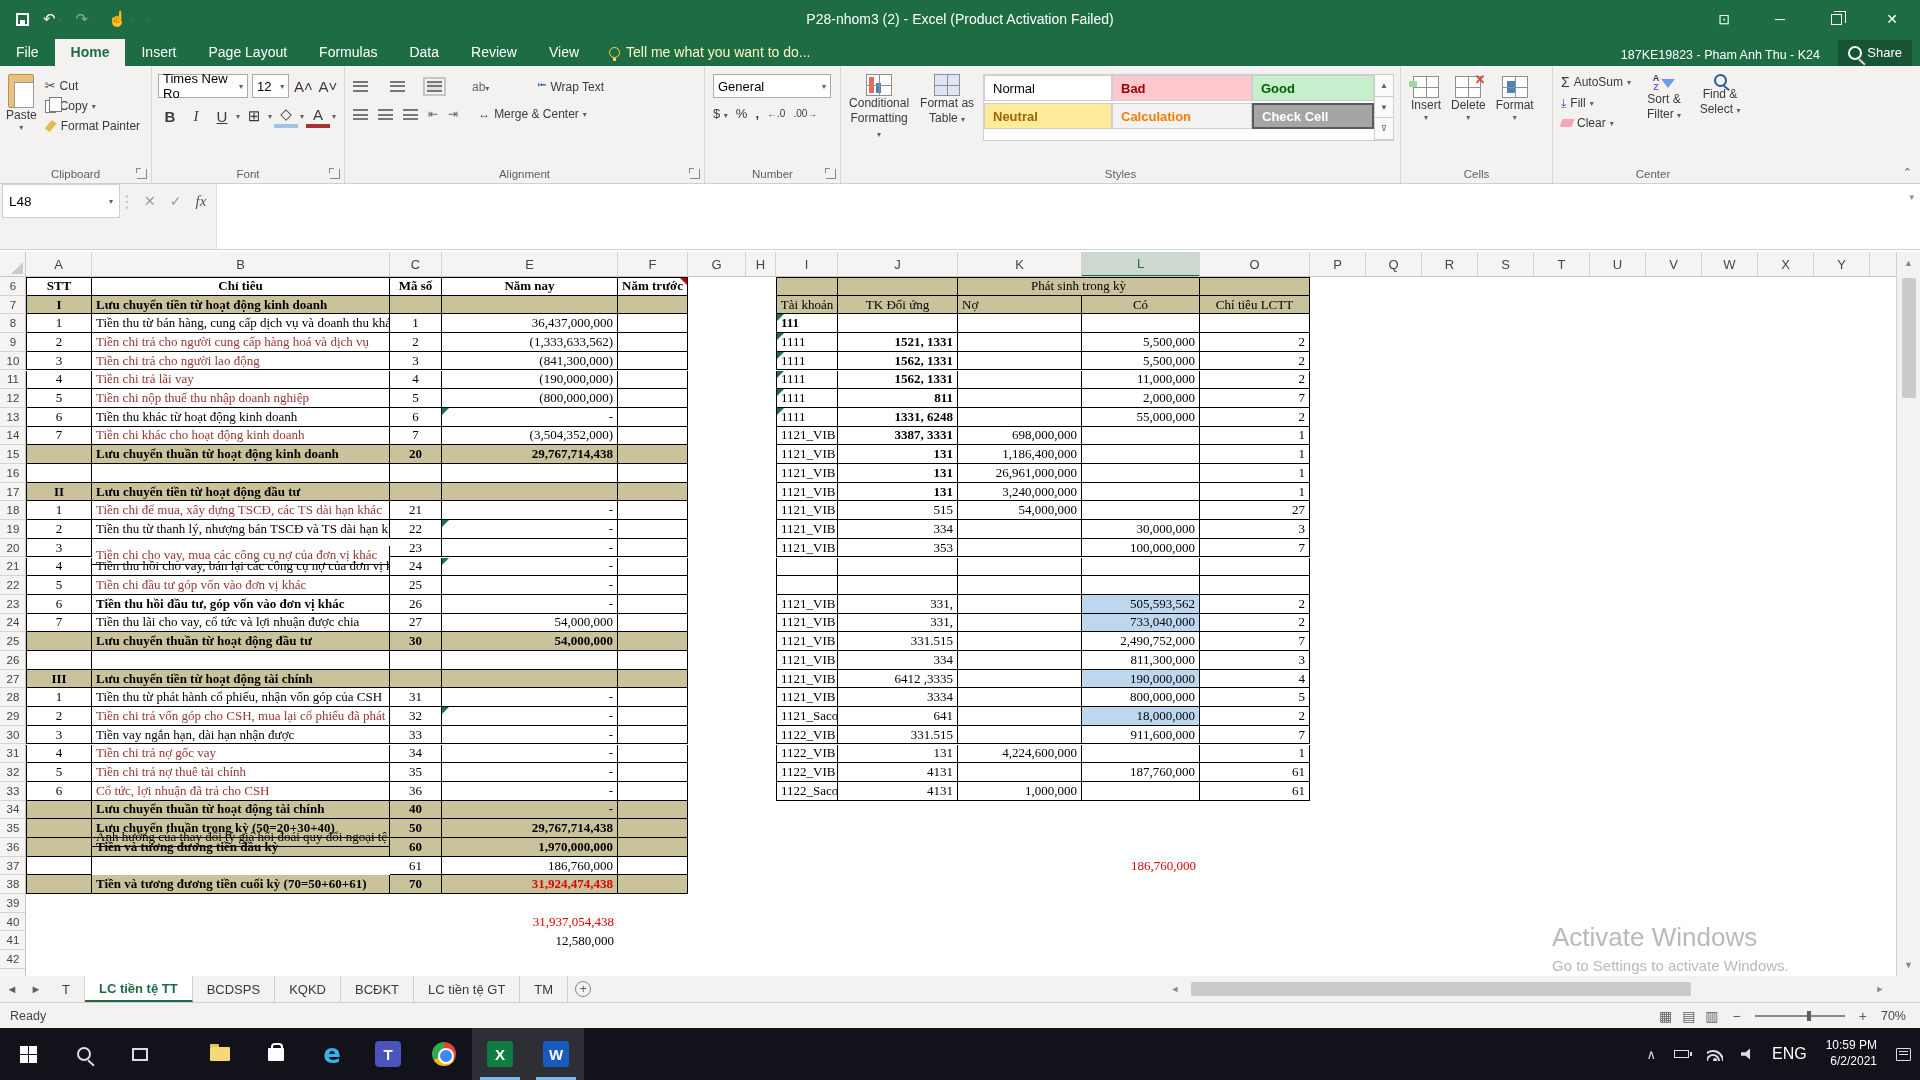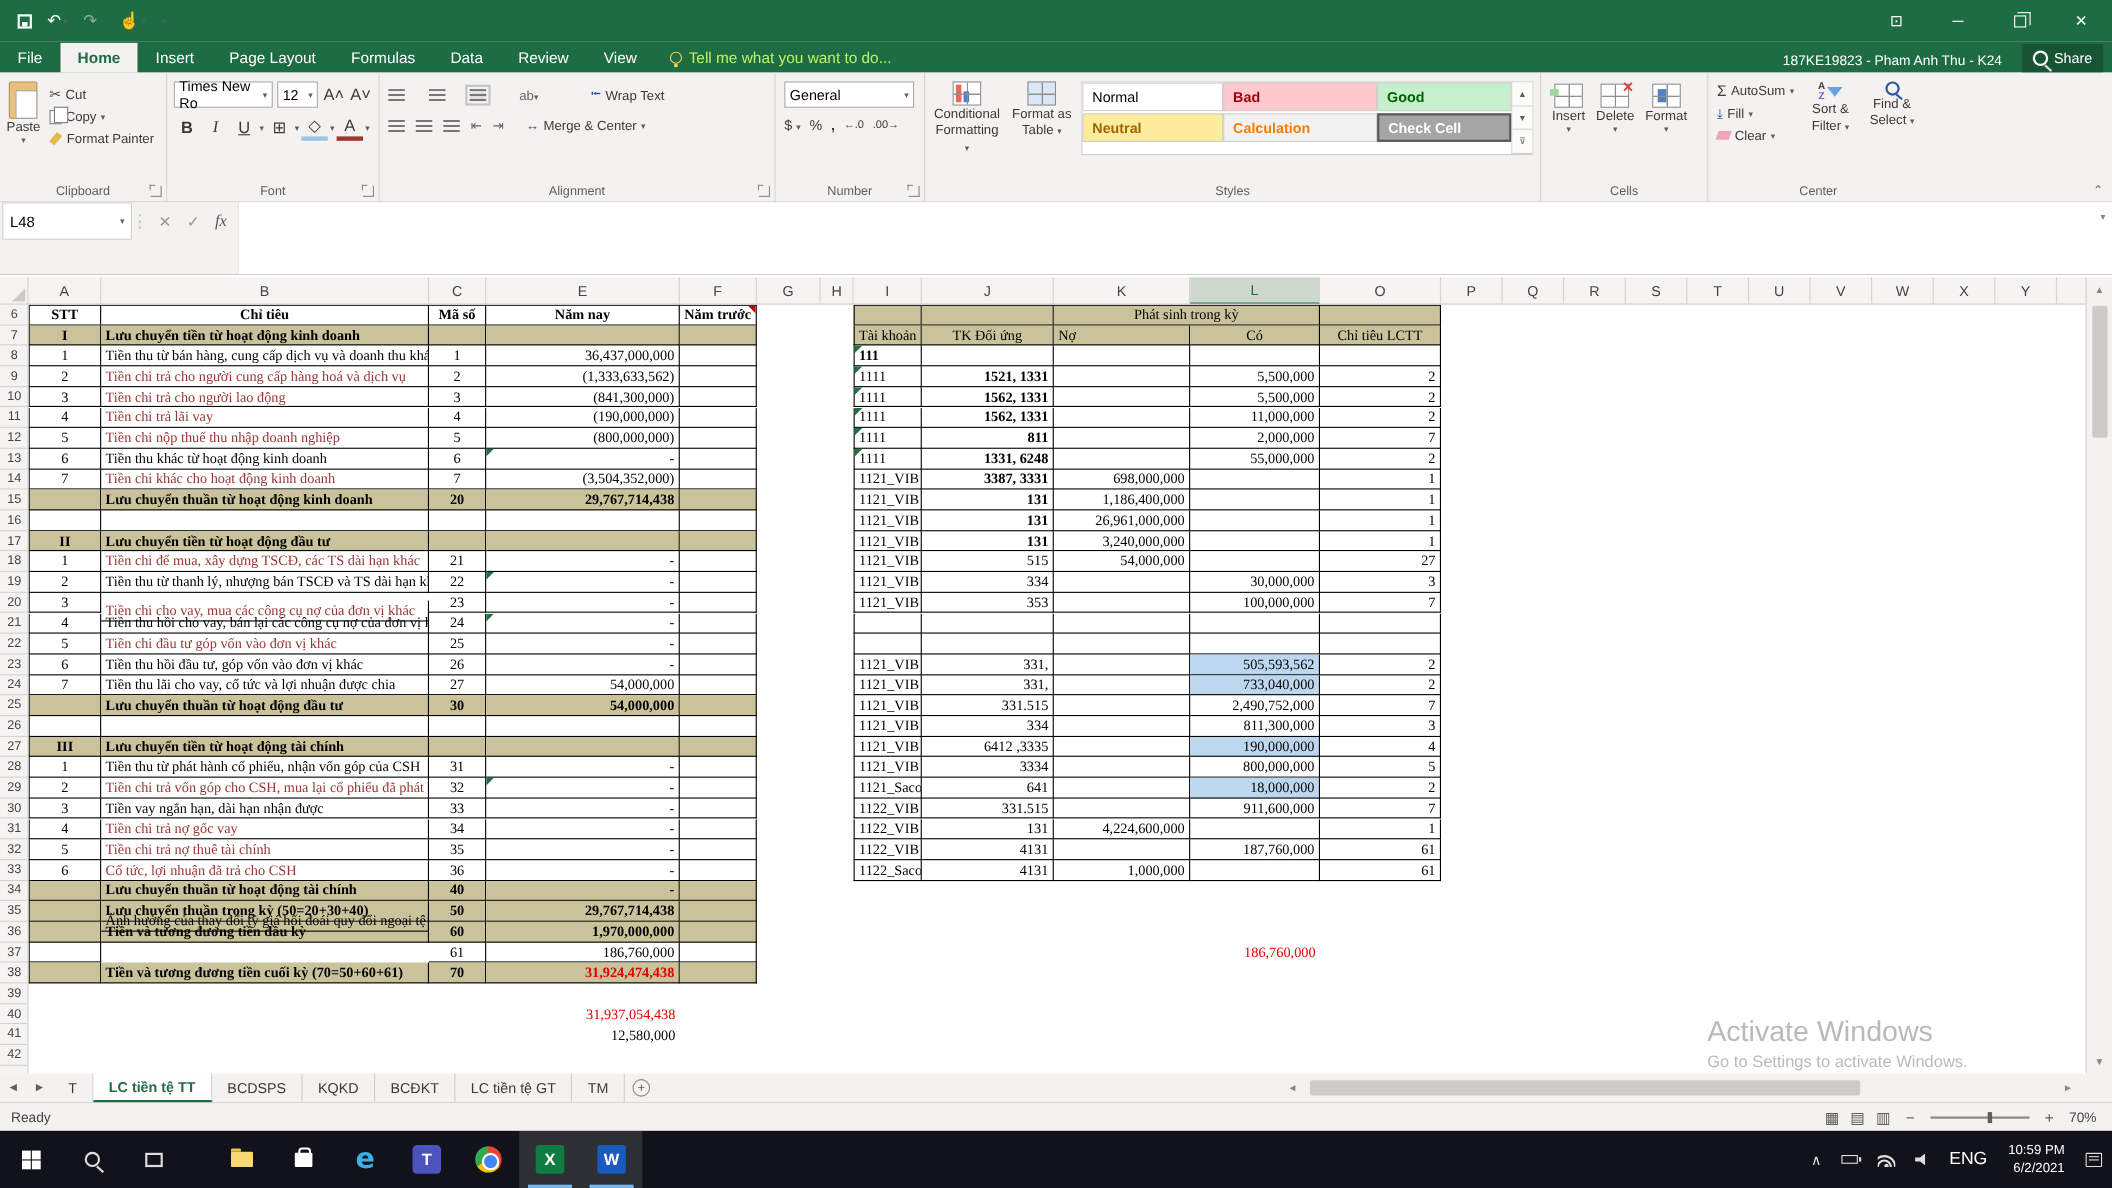--- a/index.html
+++ b/index.html
@@ -14,21 +14,21 @@
   #win-controls{position:absolute;right:0;top:0;height:38px;display:flex}
   #win-controls .wc{width:56px;height:38px;display:flex;align-items:center;justify-content:center;font-size:14px;cursor:pointer}
   .floppy{width:13px;height:13px;border:2px solid #fff;position:relative;display:inline-block}
   .floppy:after{content:"";position:absolute;left:2px;bottom:0;width:5px;height:4px;background:#fff}
   .restore{width:11px;height:11px;border:1.5px solid #fff;position:relative}
   .restore:before{content:"";position:absolute;left:2px;top:-4px;width:11px;height:11px;border:1.5px solid #fff;border-bottom:none;border-left:none}
   
   #tabrow{position:absolute;left:0;top:38px;width:1920px;height:28px;background:#1e6c43;display:flex;align-items:flex-end;color:#fff}
   .rtab{padding:5px 16px 6px;font-size:14px;cursor:pointer;white-space:nowrap}
   .rtab.active{background:#f3f2f1;color:#1e6c43;font-weight:bold}
-  #tellme{display:flex;align-items:center;gap:6px;font-size:14px;color:#bef264;padding:5px 14px 6px;cursor:text}
+  #tellme{display:flex;align-items:center;gap:6px;font-size:14px;color:#fef9c3;padding:5px 14px 6px;cursor:text}
   .bulb{width:11px;height:11px;border:1.5px solid #ffd34d;border-radius:50%;position:relative}
   .bulb:after{content:"";position:absolute;left:3px;bottom:-4px;width:3px;height:3px;background:#ffd34d}
   #account{position:absolute;right:100px;bottom:4px;font-size:12.5px;color:#fff;white-space:nowrap}
   #share{position:absolute;right:8px;bottom:0;padding:5px 10px 6px;font-size:13px;background:#175434;display:flex;gap:5px;align-items:center;cursor:pointer}
   
   #ribbon{position:absolute;left:0;top:66px;width:1920px;height:118px;background:#f3f2f1;border-bottom:1px solid #d2d0ce;display:flex}
   .group{position:relative;height:100%;border-right:1px solid #d8d6d4;padding-top:4px}
   .glabel{position:absolute;bottom:3px;left:0;right:0;text-align:center;font-size:11.5px;color:#605e5c}
   .launcher{position:absolute;bottom:4px;right:4px;width:10px;height:10px;border-left:1px solid #8a8886;border-top:1px solid #8a8886;transform:rotate(180deg);cursor:pointer}
   .launcher:after{content:"";position:absolute;right:-1px;bottom:-1px;width:4px;height:4px;border-right:1.5px solid #8a8886;border-bottom:1.5px solid #8a8886}
@@ -160,20 +160,21 @@
     <span class="qat-ic">
         <span class="floppy"></span>
       </span>
     <span class="qat-ic">↶<span class="dd">▾</span></span>
     <span class="qat-ic dim">↷<span class="dd">▾</span></span>
     <span class="qat-ic">☝<span class="dd">▾</span></span>
     <span class="qat-ic">
         <span class="dd">▾</span>
       </span>
   </div>
+  <div id="win-title">P28-nhom3 (2) - Excel (Product Activation Failed)</div>
   <div id="win-controls">
     <span class="wc">⊡</span>
     <span class="wc">─</span>
     <span class="wc">
         <span class="restore"></span>
       </span>
     <span class="wc">✕</span>
   </div>
 </div>
 
@@ -562,21 +563,21 @@
     <div class="cell" style="left: 66px; width: 298px; top: 280.5px; height: 18.7px;">Tiền thu hồi cho vay, bán lại các công cụ nợ của đơn vị k</div>
     <div class="cell center" style="left: 364px; width: 52px; top: 280.5px; height: 18.7px;">24</div>
     <div class="cell right" style="left: 416px; width: 176px; top: 280.5px; height: 18.7px;">-<span class="tri-g"></span></div>
     <div class="cell" style="left: 592px; width: 70px; top: 280.5px; height: 18.7px;"></div>
     <div class="cell center" style="left: 0px; width: 66px; top: 299.2px; height: 18.7px; border-left: 1px solid rgb(0, 0, 0);">5</div>
     <div class="cell redtxt" style="left: 66px; width: 298px; top: 299.2px; height: 18.7px;">Tiền chi đầu tư góp vốn vào đơn vị khác</div>
     <div class="cell center" style="left: 364px; width: 52px; top: 299.2px; height: 18.7px;">25</div>
     <div class="cell right" style="left: 416px; width: 176px; top: 299.2px; height: 18.7px;">-</div>
     <div class="cell" style="left: 592px; width: 70px; top: 299.2px; height: 18.7px;"></div>
     <div class="cell center" style="left: 0px; width: 66px; top: 317.9px; height: 18.7px; border-left: 1px solid rgb(0, 0, 0);">6</div>
-    <div class="cell" style="left: 66px; width: 298px; top: 317.9px; height: 18.7px;">Tiền thu hồi đầu tư, góp vốn vào đơn vị khác</div>
+    <div class="cell" style="left: 66px; width: 298px; top: 317.9px; height: 18.7px; font-weight: bold;">Tiền thu hồi đầu tư, góp vốn vào đơn vị khác</div>
     <div class="cell center" style="left: 364px; width: 52px; top: 317.9px; height: 18.7px;">26</div>
     <div class="cell right" style="left: 416px; width: 176px; top: 317.9px; height: 18.7px;">-</div>
     <div class="cell" style="left: 592px; width: 70px; top: 317.9px; height: 18.7px;"></div>
     <div class="cell center" style="left: 0px; width: 66px; top: 336.6px; height: 18.7px; border-left: 1px solid rgb(0, 0, 0);">7</div>
     <div class="cell" style="left: 66px; width: 298px; top: 336.6px; height: 18.7px;">Tiền thu lãi cho vay, cổ tức và lợi nhuận được chia</div>
     <div class="cell center" style="left: 364px; width: 52px; top: 336.6px; height: 18.7px;">27</div>
     <div class="cell right" style="left: 416px; width: 176px; top: 336.6px; height: 18.7px;">54,000,000</div>
     <div class="cell" style="left: 592px; width: 70px; top: 336.6px; height: 18.7px;"></div>
     <div class="cell center tan bold" style="left: 0px; width: 66px; top: 355.3px; height: 18.7px; border-left: 1px solid rgb(0, 0, 0);"></div>
     <div class="cell  tan bold" style="left: 66px; width: 298px; top: 355.3px; height: 18.7px;">Lưu chuyển thuần từ hoạt động đầu tư</div>

